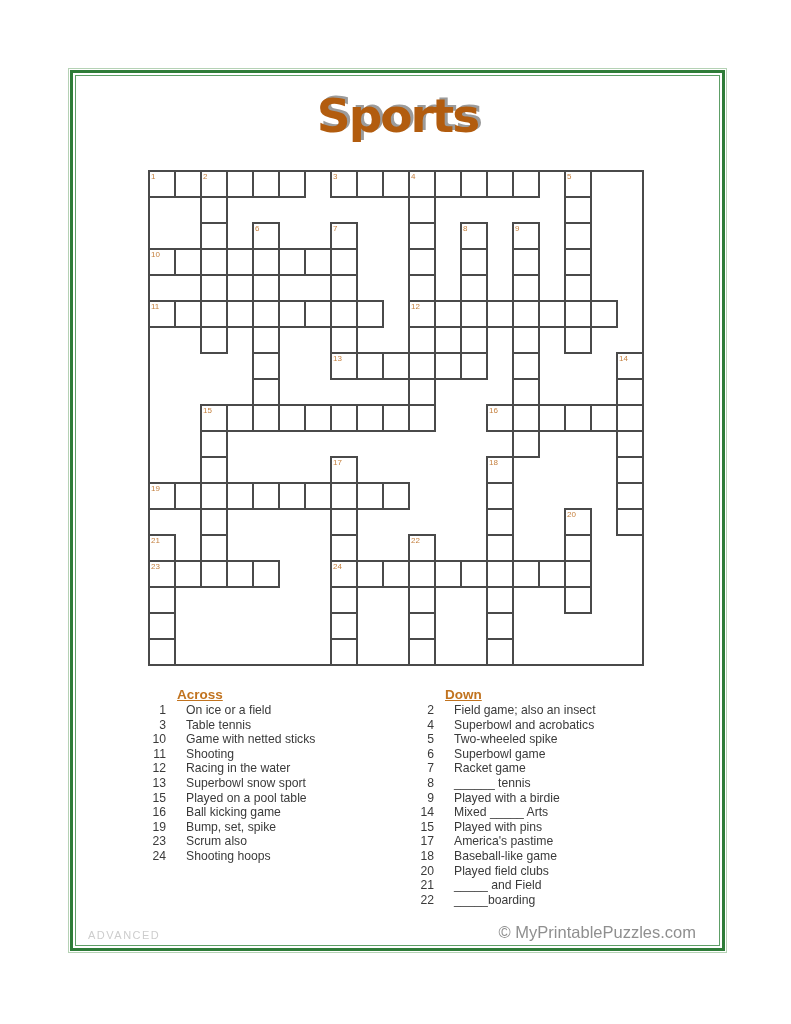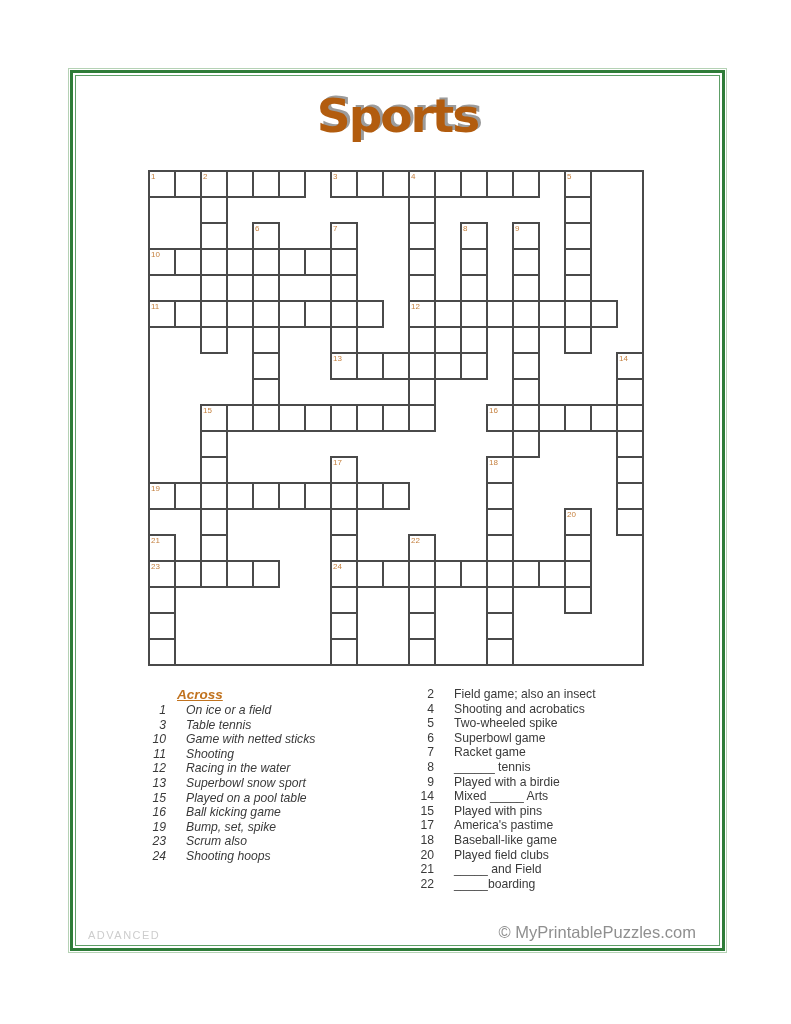--- a/index.html
+++ b/index.html
@@ -41,21 +41,21 @@
   .cell{
     position:absolute;width:28px;height:28px;border:2px solid var(--grid_line);
     box-sizing:border-box;background:#ffffff;
   }
   .cellnum{
     position:absolute;left:1px;top:0;font-size:8px;line-height:10px;
     color:var(--cellnum_orange);font-family:"Liberation Sans",sans-serif;
   }
 
   .clues{position:absolute;top:687px;font-size:12.2px;color:var(--clue_text);}
-  .clues.across{left:140px;width:265px;font-style:italic;}
+  .clues.across{left:140px;width:265px;}
   .clues.down{left:408px;width:280px;}
   .clue-header{
     font-weight:bold;text-decoration:underline;color:var(--accent_orange);
     font-size:13.5px;line-height:15px;margin:0 0 1px 37px;
   }
   .clue-row{display:flex;line-height:14.6px;}
   .clue-num{flex:0 0 26px;width:26px;text-align:right;}
   .clue-text{margin-left:20px;}
 
   .advanced{
@@ -329,28 +329,29 @@
         <span class="clue-text">Scrum also</span>
       </div>
       <div class="clue-row">
         <span class="clue-num">24</span>
         <span class="clue-text">Shooting hoops</span>
       </div>
     </div>
 </div>
 
 <div class="clues down">
+  <div class="clue-header">Down</div>
   <div id="down-list">
       <div class="clue-row">
         <span class="clue-num">2</span>
         <span class="clue-text">Field game; also an insect</span>
       </div>
       <div class="clue-row">
         <span class="clue-num">4</span>
-        <span class="clue-text">Shooting and acrobatics</span>
+        <span class="clue-text">Superbowl and acrobatics</span>
       </div>
       <div class="clue-row">
         <span class="clue-num">5</span>
         <span class="clue-text">Two-wheeled spike</span>
       </div>
       <div class="clue-row">
         <span class="clue-num">6</span>
         <span class="clue-text">Superbowl game</span>
       </div>
       <div class="clue-row">

